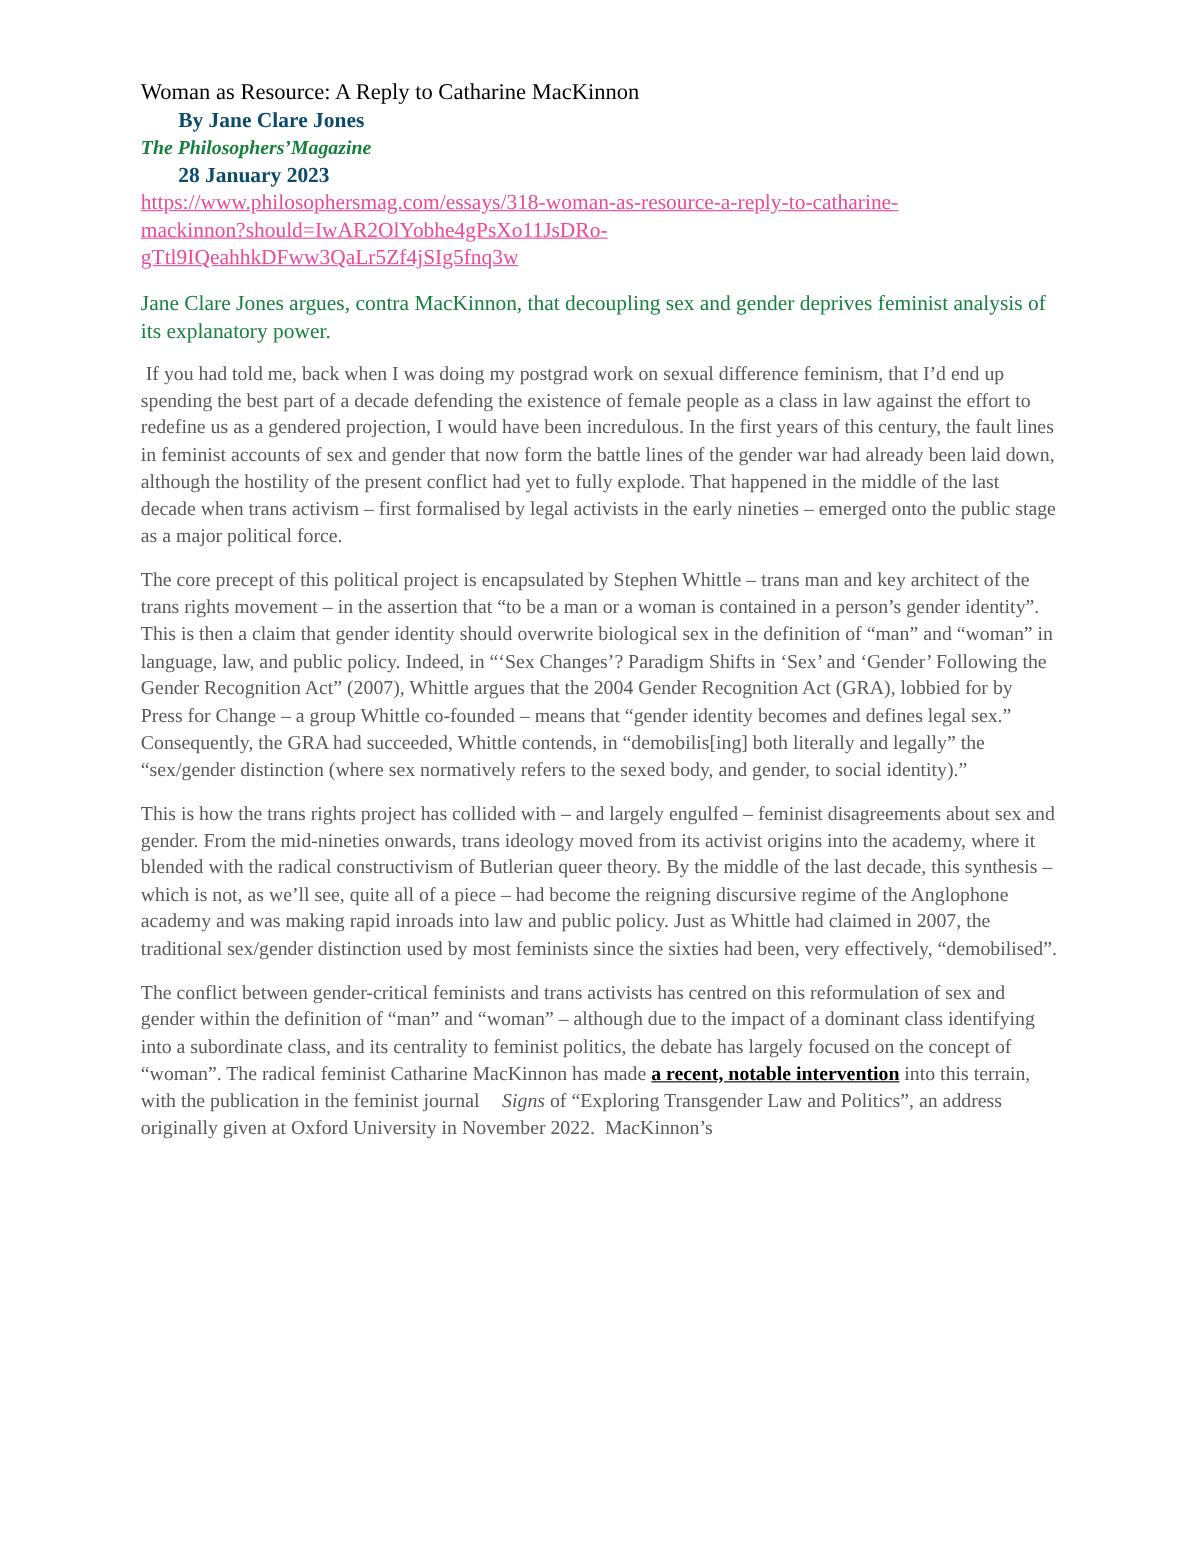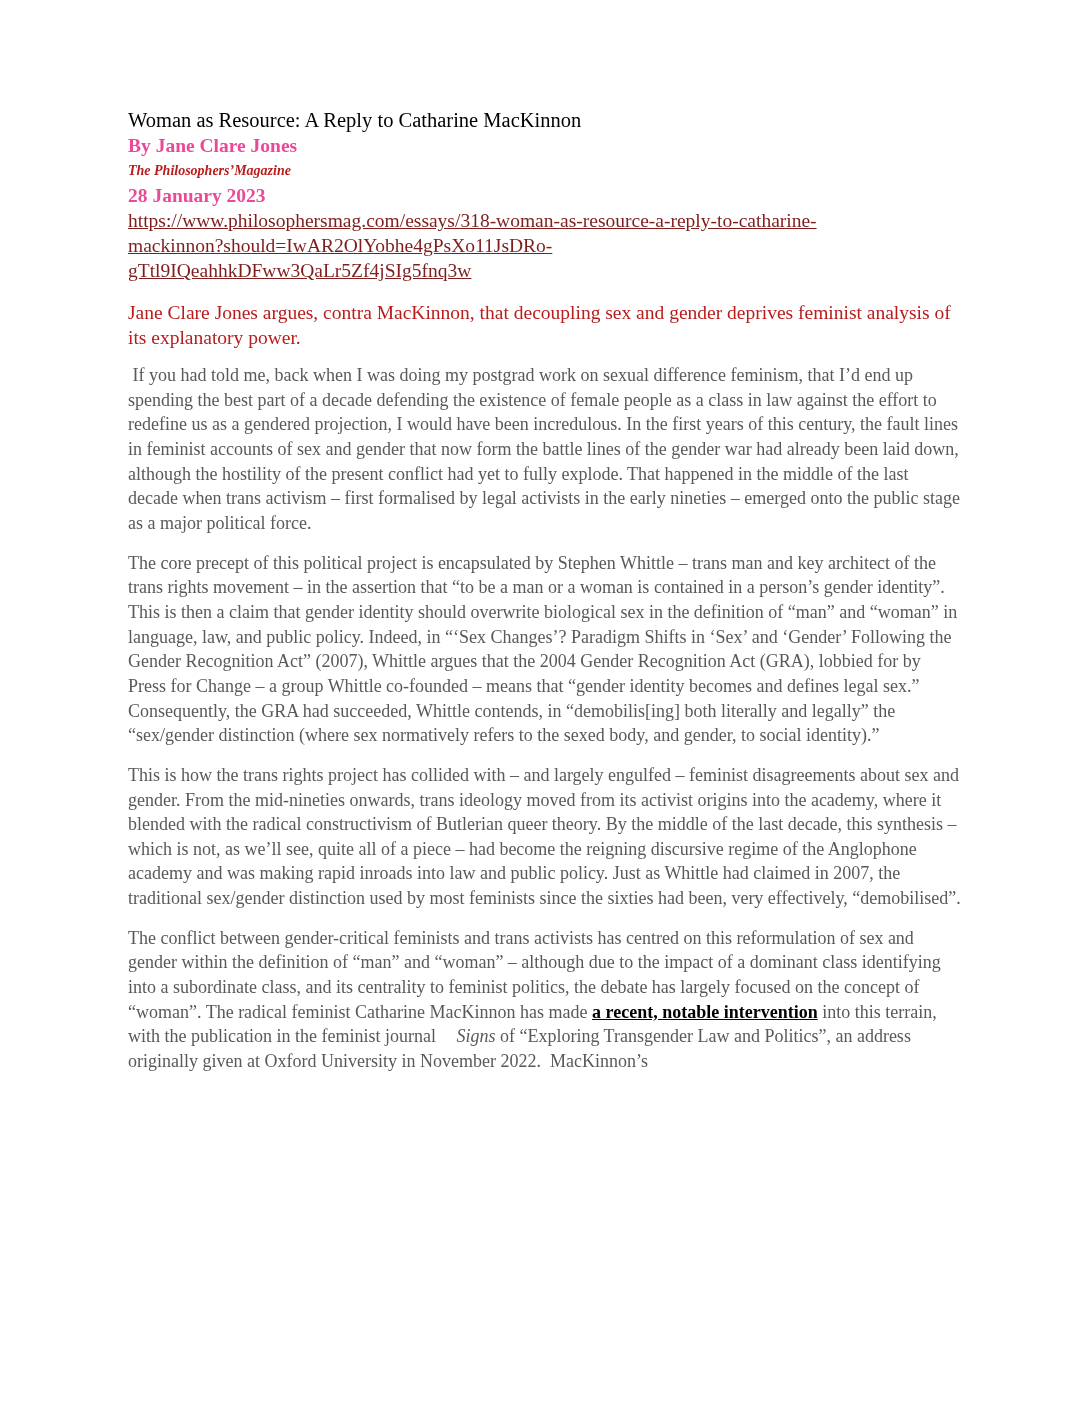--- a/index.html
+++ b/index.html
@@ -10,55 +10,56 @@
   body {
     width: 1088px;
     height: 1408px;
     overflow: hidden;
     font-family: "Liberation Serif", "DejaVu Serif", serif;
   }
   .page {
     box-sizing: border-box;
     width: 1088px;
     height: 1408px;
-    padding: 108px 126px 40px 128px;
+    padding: 72px 126px 40px 128px;
     background: #ffffff;
   }
   .title {
     font-size: 20.5px;
     line-height: 25px;
     color: #000000;
   }
   .byline, .date {
     font-size: 19.5px;
     line-height: 25px;
     font-weight: bold;
-    color: #ec4899;
+    color: #0c4a6e;
+    margin-left: 34px;
   }
   .publication {
-    font-size: 14px;
+    font-size: 18px;
     line-height: 25px;
     font-weight: bold;
     font-style: italic;
-    color: #b91c1c;
+    color: #15803d;
   }
   .url {
     display: block;
     font-size: 19.5px;
     line-height: 25px;
-    color: #7f1d1d;
+    color: #ec4899;
     text-decoration: underline;
     cursor: pointer;
   }
   .url-line { display: block; }
   .standfirst {
     margin: 17px 0 13px 0;
     font-size: 19.5px;
     line-height: 25px;
-    color: #b91c1c;
+    color: #15803d;
     white-space: pre-wrap;
   }
   .body-para {
     margin: 0 0 15px 0;
     font-size: 18px;
     line-height: 24.65px;
     color: #595959;
     white-space: pre-wrap;
   }
   .inline-link {

